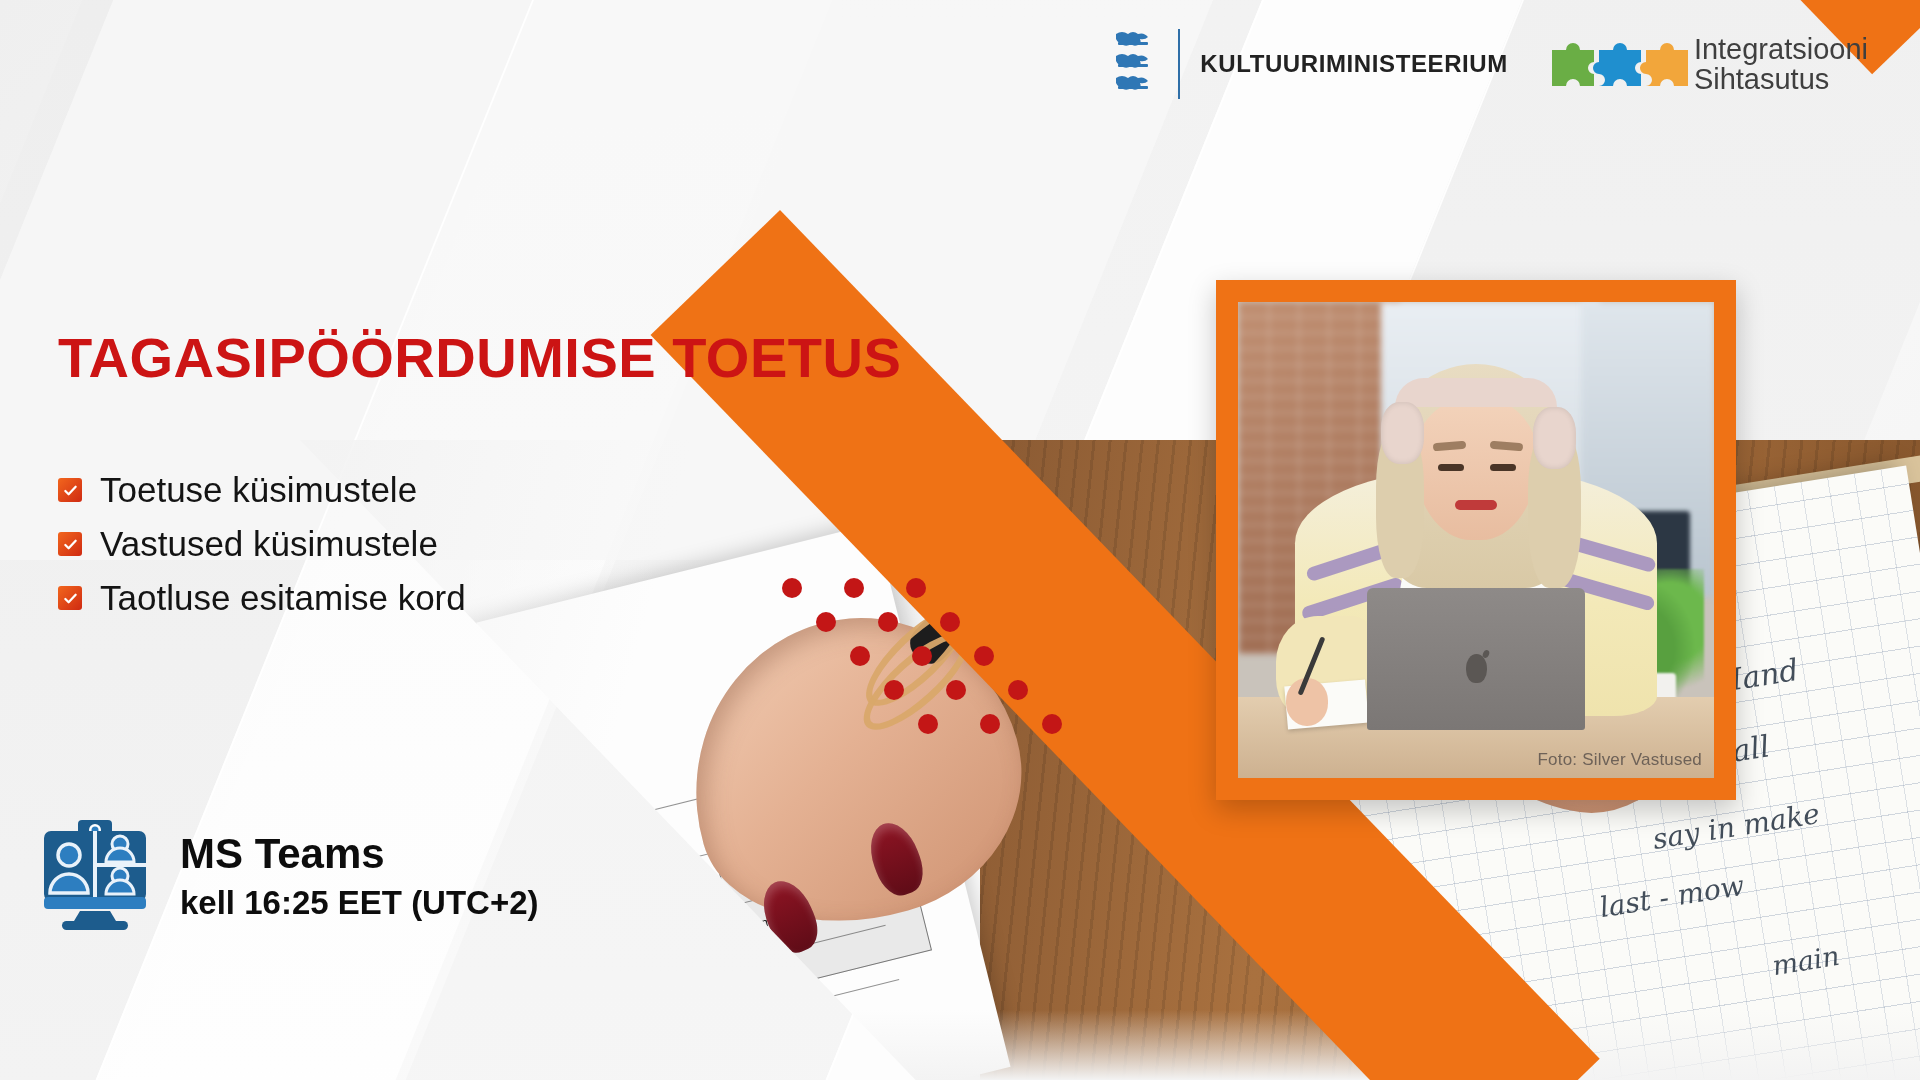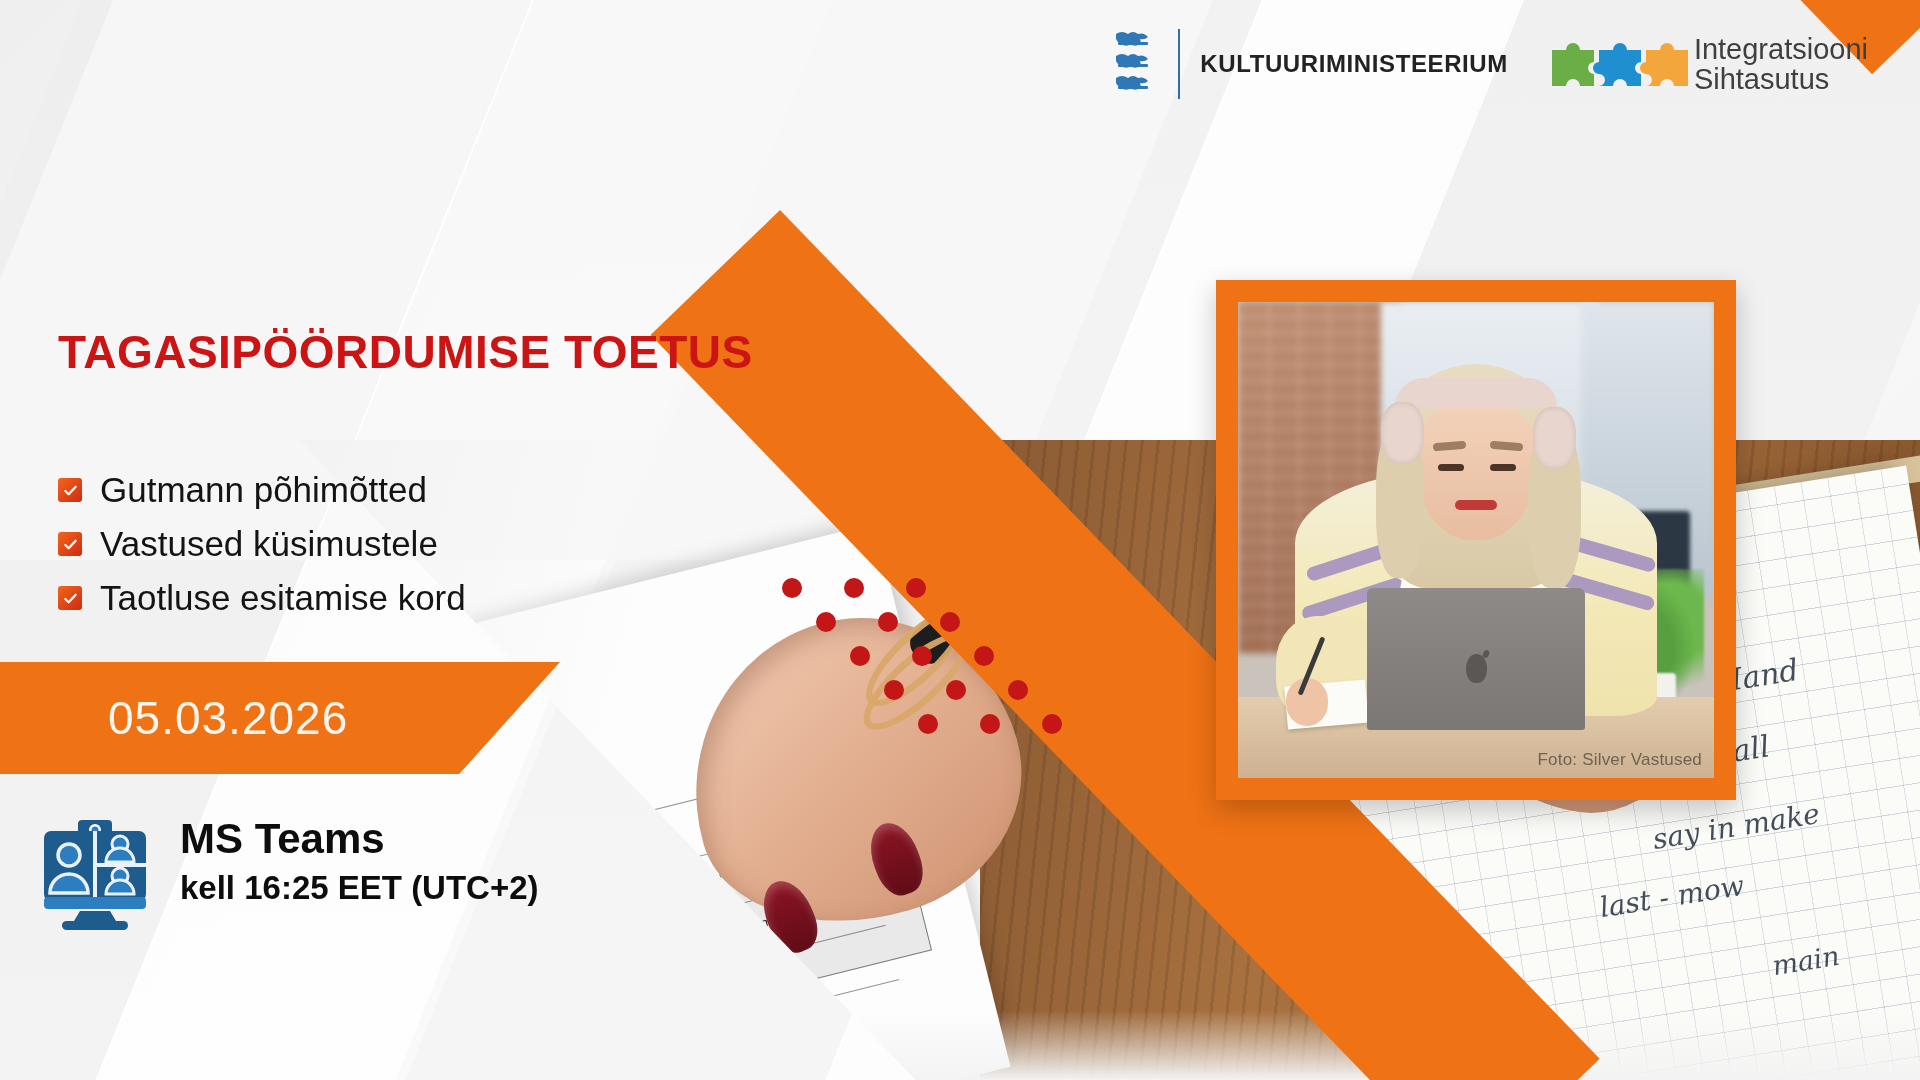--- a/index.html
+++ b/index.html
@@ -143,35 +143,35 @@
   .logo-km{display:flex;align-items:center;gap:20px;}
   .coat{display:flex;flex-direction:column;gap:2px;}
   .km-divider{width:2px;height:70px;background:#2f6fa8;}
   .km-text{font-size:24px;letter-spacing:.6px;color:#222;font-variant:small-caps;font-weight:600;}
   .logo-int{display:flex;align-items:center;}
   .puzzle{display:flex;}
   .int-text{line-height:1.05;color:#3f3f3f;font-size:29px;}
 
   
   .h1{position:absolute;left:58px;top:205px;font-size:76px;font-weight:bold;color:#0b4fd4;letter-spacing:.5px;}
-  .h2{position:absolute;left:58px;top:325px;font-size:46px;font-weight:bold;color:#cc1414;letter-spacing:.5px;}
+  .h2{position:absolute;left:58px;top:325px;font-size:56px;font-weight:bold;color:#cc1414;letter-spacing:.5px;}
   .bullets{position:absolute;left:58px;top:470px;}
   .b-row{display:flex;align-items:center;gap:18px;margin-bottom:14px;}
   .chk{width:24px;height:24px;border-radius:3px;
     background:linear-gradient(135deg,#f2661d,#cf2a12);
     display:flex;align-items:center;justify-content:center;flex:none;}
   .chk svg{width:15px;height:15px;}
   .b-label{font-size:35px;color:#141414;}
 
   .dateband{position:absolute;left:0;top:662px;width:560px;height:112px;background:#ef7215;
     clip-path:polygon(0 0, 100% 0, 82% 100%, 0 100%);
     display:flex;align-items:center;}
   .dateband span{margin-left:108px;font-size:46px;color:#fdf6ef;letter-spacing:1px;}
 
-  .meet{position:absolute;left:36px;top:815px;display:flex;gap:26px;}
+  .meet{position:absolute;left:36px;top:815px;display:flex;align-items:center;gap:26px;}
   .meet-txt{display:flex;flex-direction:column;gap:6px;}
   .meet-title{font-size:42px;font-weight:bold;color:#0d0d0d;}
   .meet-sub{font-size:33px;font-weight:bold;color:#0d0d0d;}
 </style>
 </head>
 <body>
 
 <div class="poster">
 
   <div class="bg-base"></div>
@@ -344,43 +344,40 @@
 
   <div class="h2">TAGASIPÖÖRDUMISE TOETUS</div>
 
   <div class="bullets">
     <div class="b-row">
       <span class="chk">
         <svg viewBox="0 0 16 16" aria-hidden="true">
             <path d="M2.5 8.5 L6 12 L13.5 4" stroke="#fff" stroke-width="2.4" fill="none" stroke-linecap="round" stroke-linejoin="round"></path>
           </svg>
       </span>
-      <span class="b-label">Gutmann põhimõtted</span>
+      <span class="b-label">Toetuse küsimustele</span>
     </div>
     <div class="b-row">
       <span class="chk">
         <svg viewBox="0 0 16 16" aria-hidden="true">
             <path d="M2.5 8.5 L6 12 L13.5 4" stroke="#fff" stroke-width="2.4" fill="none" stroke-linecap="round" stroke-linejoin="round"></path>
           </svg>
       </span>
       <span class="b-label">Vastused küsimustele</span>
     </div>
     <div class="b-row">
       <span class="chk">
         <svg viewBox="0 0 16 16" aria-hidden="true">
             <path d="M2.5 8.5 L6 12 L13.5 4" stroke="#fff" stroke-width="2.4" fill="none" stroke-linecap="round" stroke-linejoin="round"></path>
           </svg>
       </span>
       <span class="b-label">Taotluse esitamise kord</span>
     </div>
   </div>
 
-  <div class="dateband">
-    <span>05.03.2026</span>
-  </div>
 
   <div class="meet">
     <span>
       <svg width="118" height="118" viewBox="0 0 118 118" aria-hidden="true">
         <rect x="42" y="5" width="34" height="24" rx="4" fill="#1d5c8d"></rect>
         <circle cx="59" cy="15" r="6" fill="#fff"></circle>
         <circle cx="59" cy="15" r="3.5" fill="#2d7ec0"></circle>
         <rect x="56.5" y="27" width="5" height="16" fill="#1d5c8d"></rect>
         <rect x="8" y="16" width="102" height="70" rx="7" fill="#1d5c8d"></rect>
         <rect x="57" y="16" width="4" height="70" fill="#e9f2fa"></rect>

